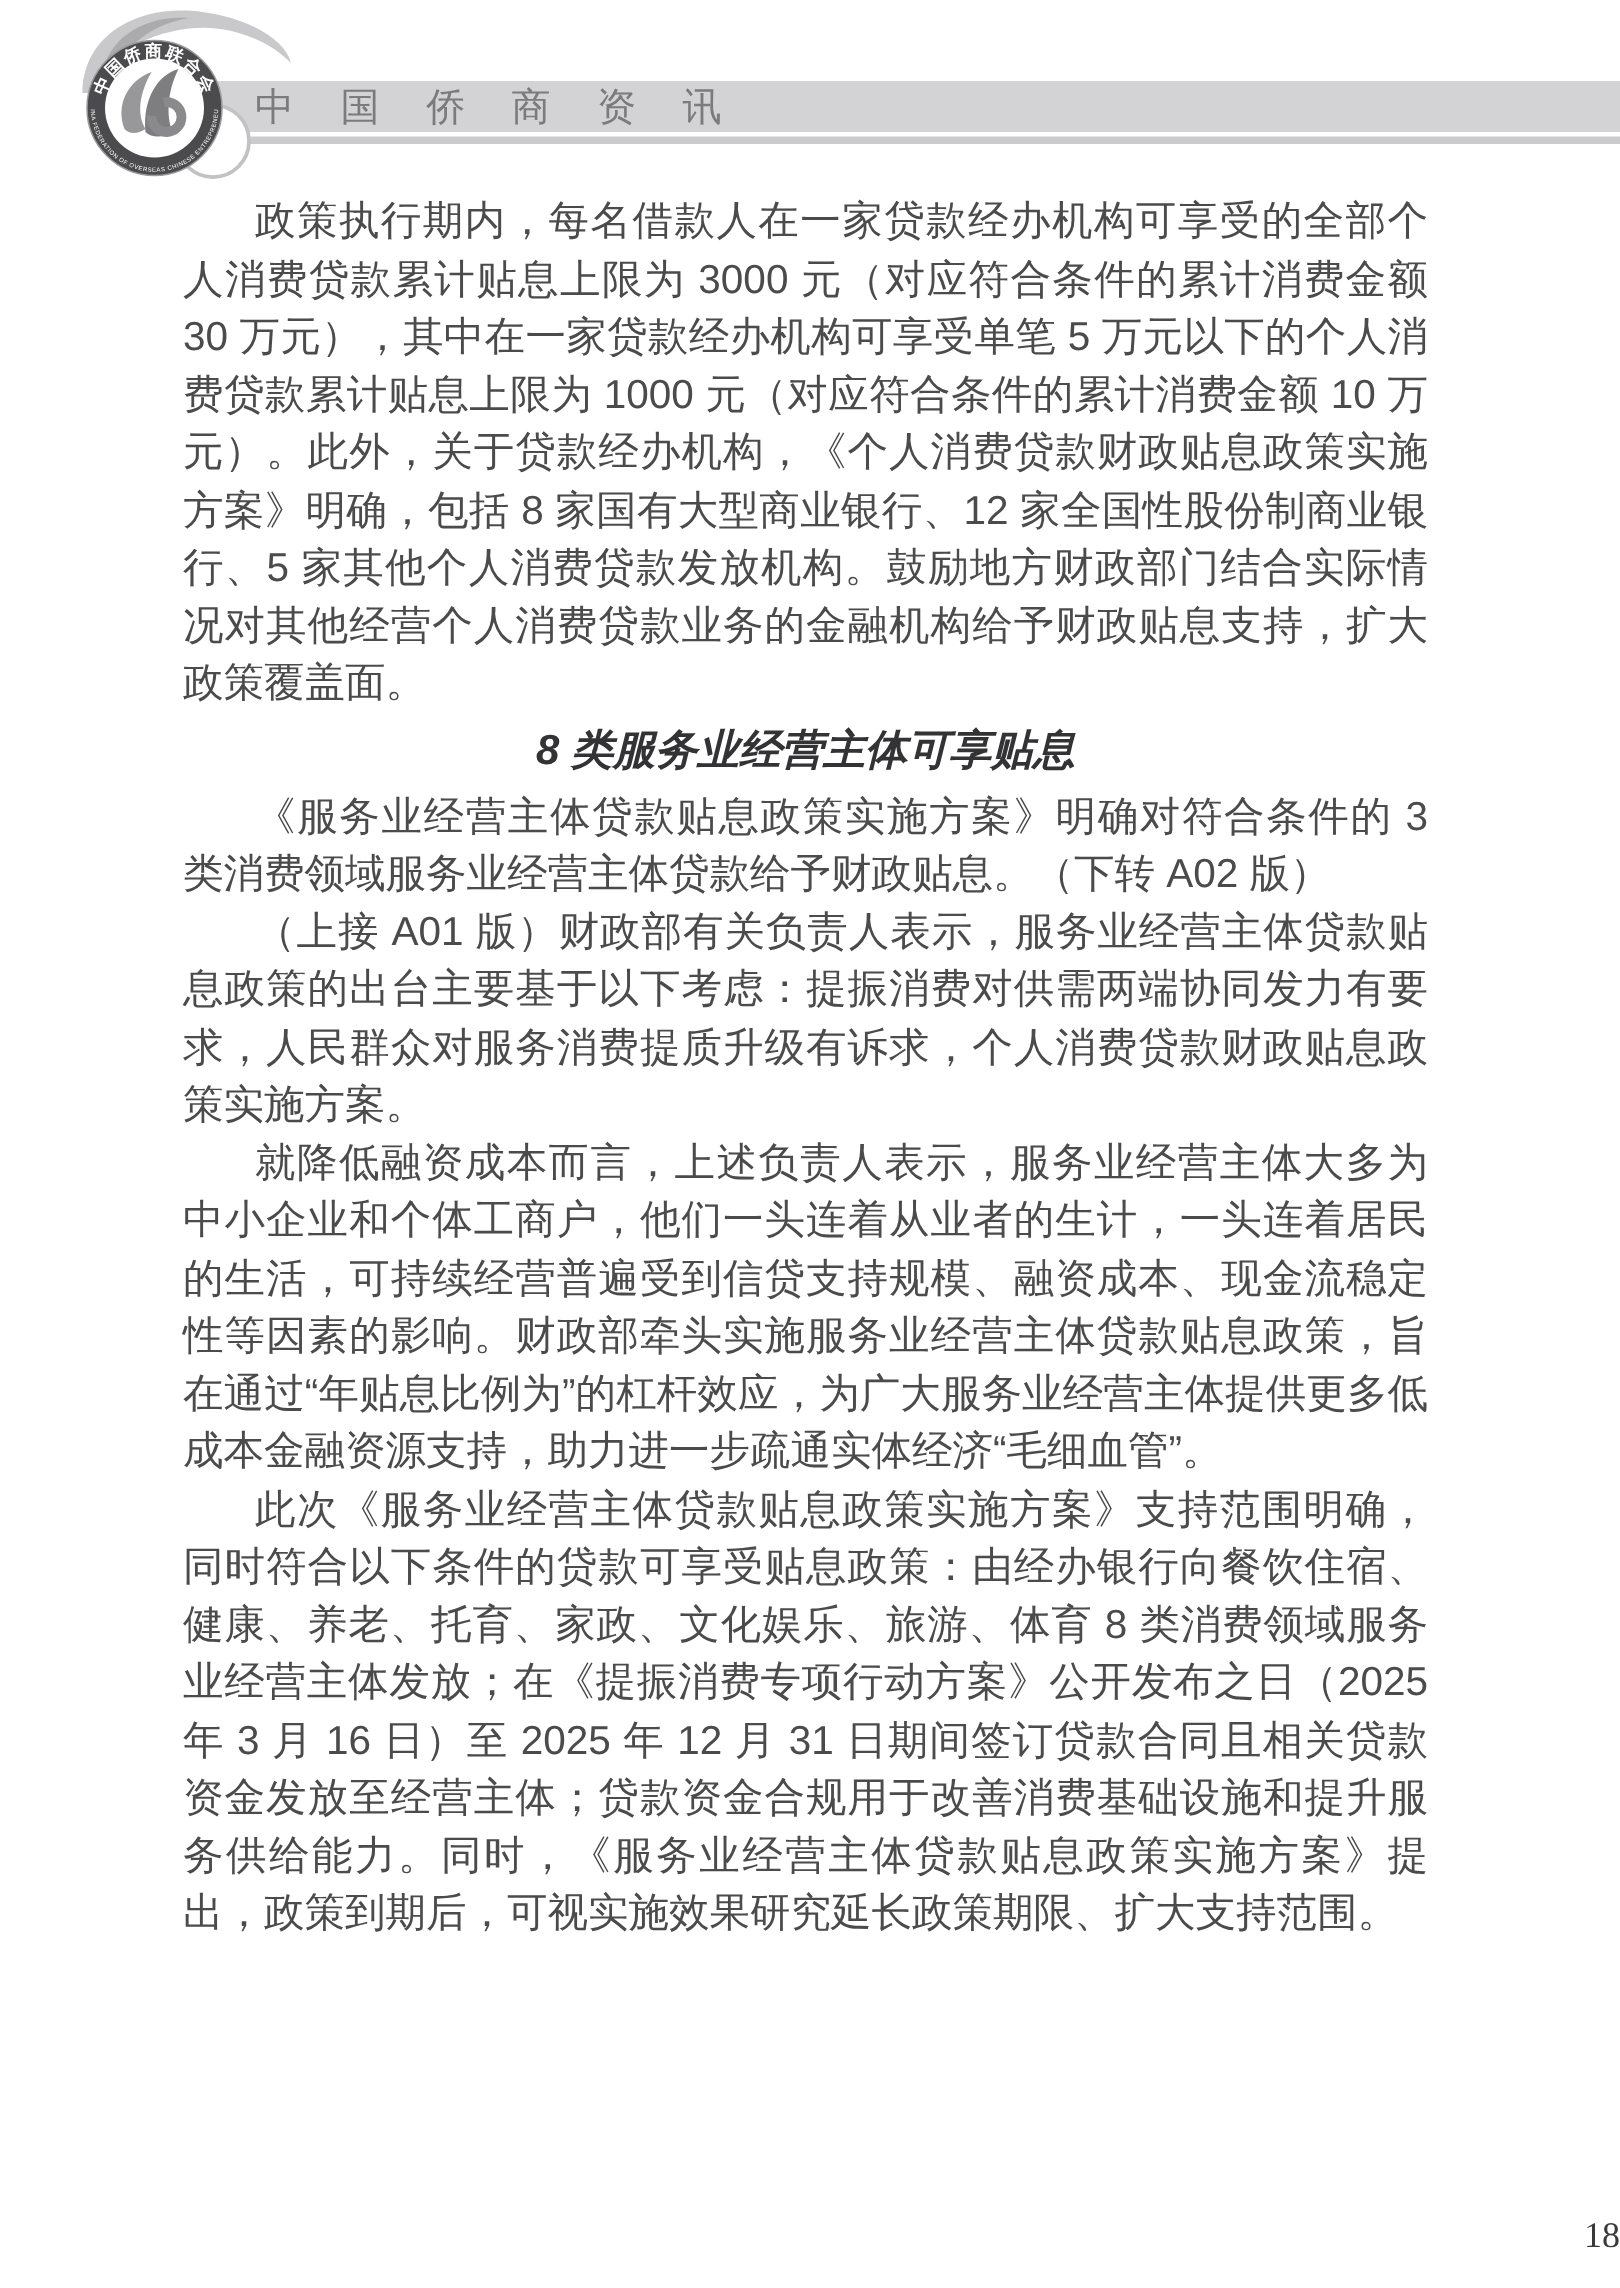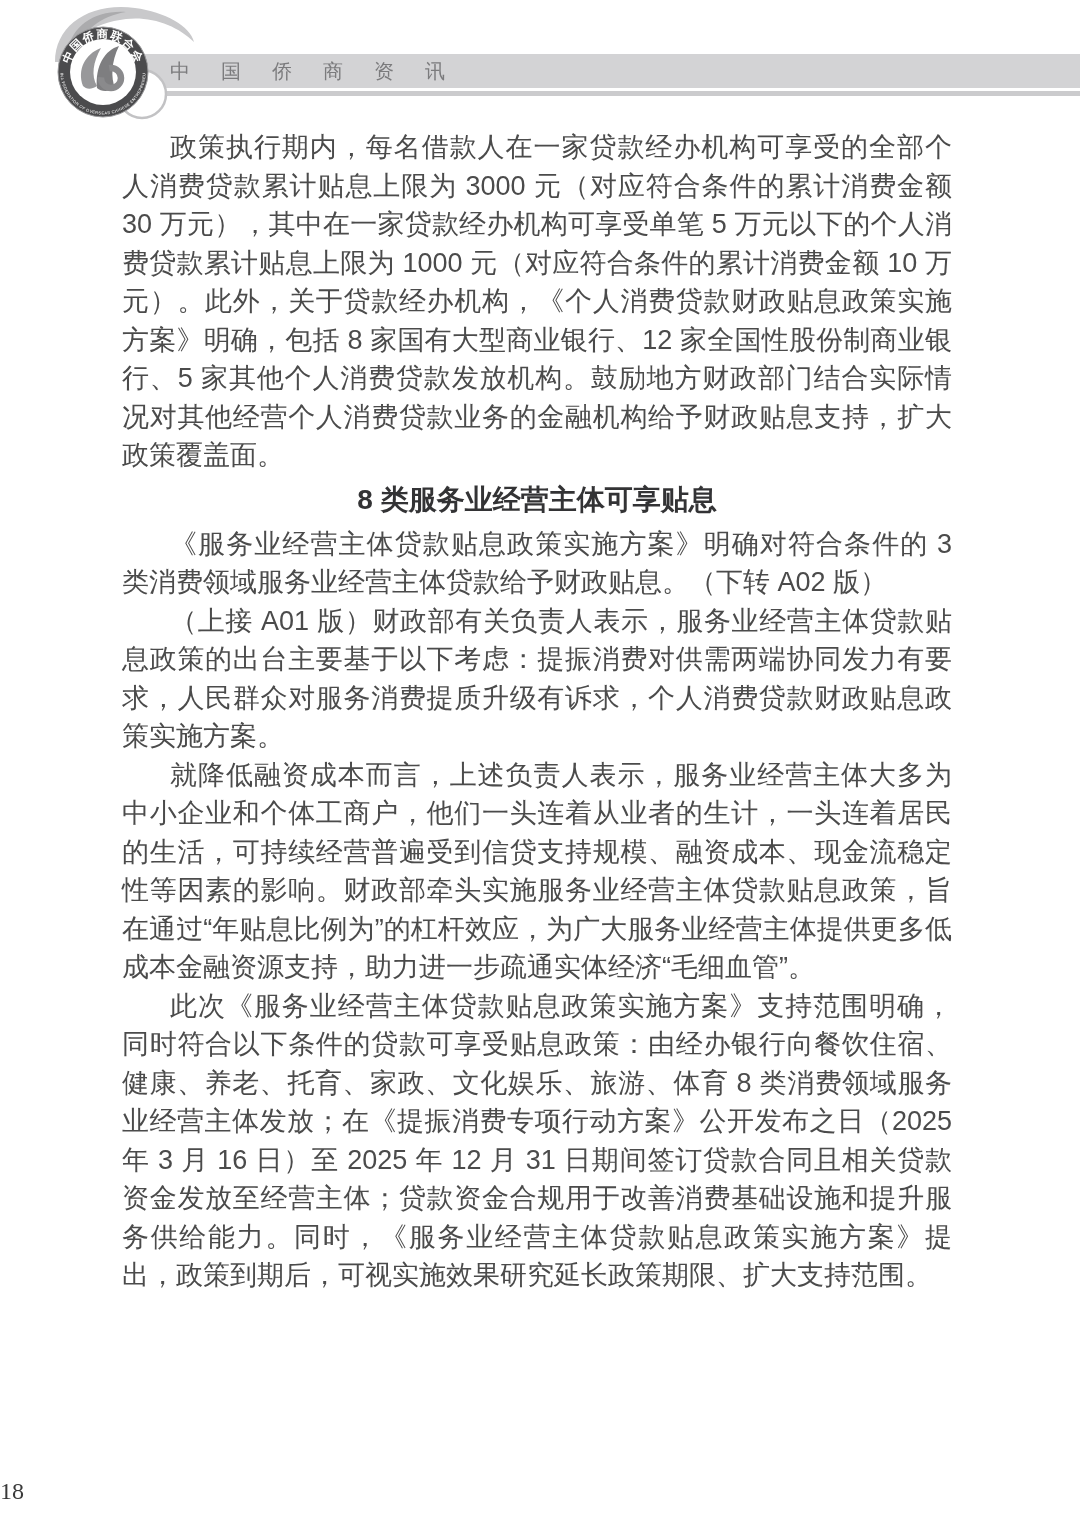--- a/index.html
+++ b/index.html
@@ -16,21 +16,21 @@
   .banner-bar {
     position: absolute;
     left: 132px; right: 0; top: 54px;
     height: 34px;
     background: #d3d3d5;
   }
   .banner-title {
     position: absolute;
     left: 170px; top: 54px;
     height: 52px; line-height: 34px;
-    font-size: 20px;
+    font-size: 26px;
     letter-spacing: 31px;
     color: #7b7b7d;
     white-space: nowrap;
   }
   .banner-underline {
     position: absolute;
     left: 140px; right: 0; top: 91px;
     height: 5px;
     background: #cbcbcd;
   }
@@ -55,28 +55,29 @@
     margin: 0;
     text-indent: 48px;
   }
   .section-heading {
     margin: 3px 0 3px 0;
     text-align: center;
     font-size: 28px;
     font-weight: 700;
     color: #333335;
     line-height: 44px;
+    font-style: italic;
   }
 
   
   .footer {
     position: absolute;
     left: 0; top: 1478px;
     width: 100%;
-    text-align: left;
+    text-align: right;
     font-family: "Liberation Serif", "DejaVu Serif", serif;
     font-size: 24px;
     color: #3a3a3a;
   }
 </style>
 </head>
 <body>
 
 <div class="page">
 

